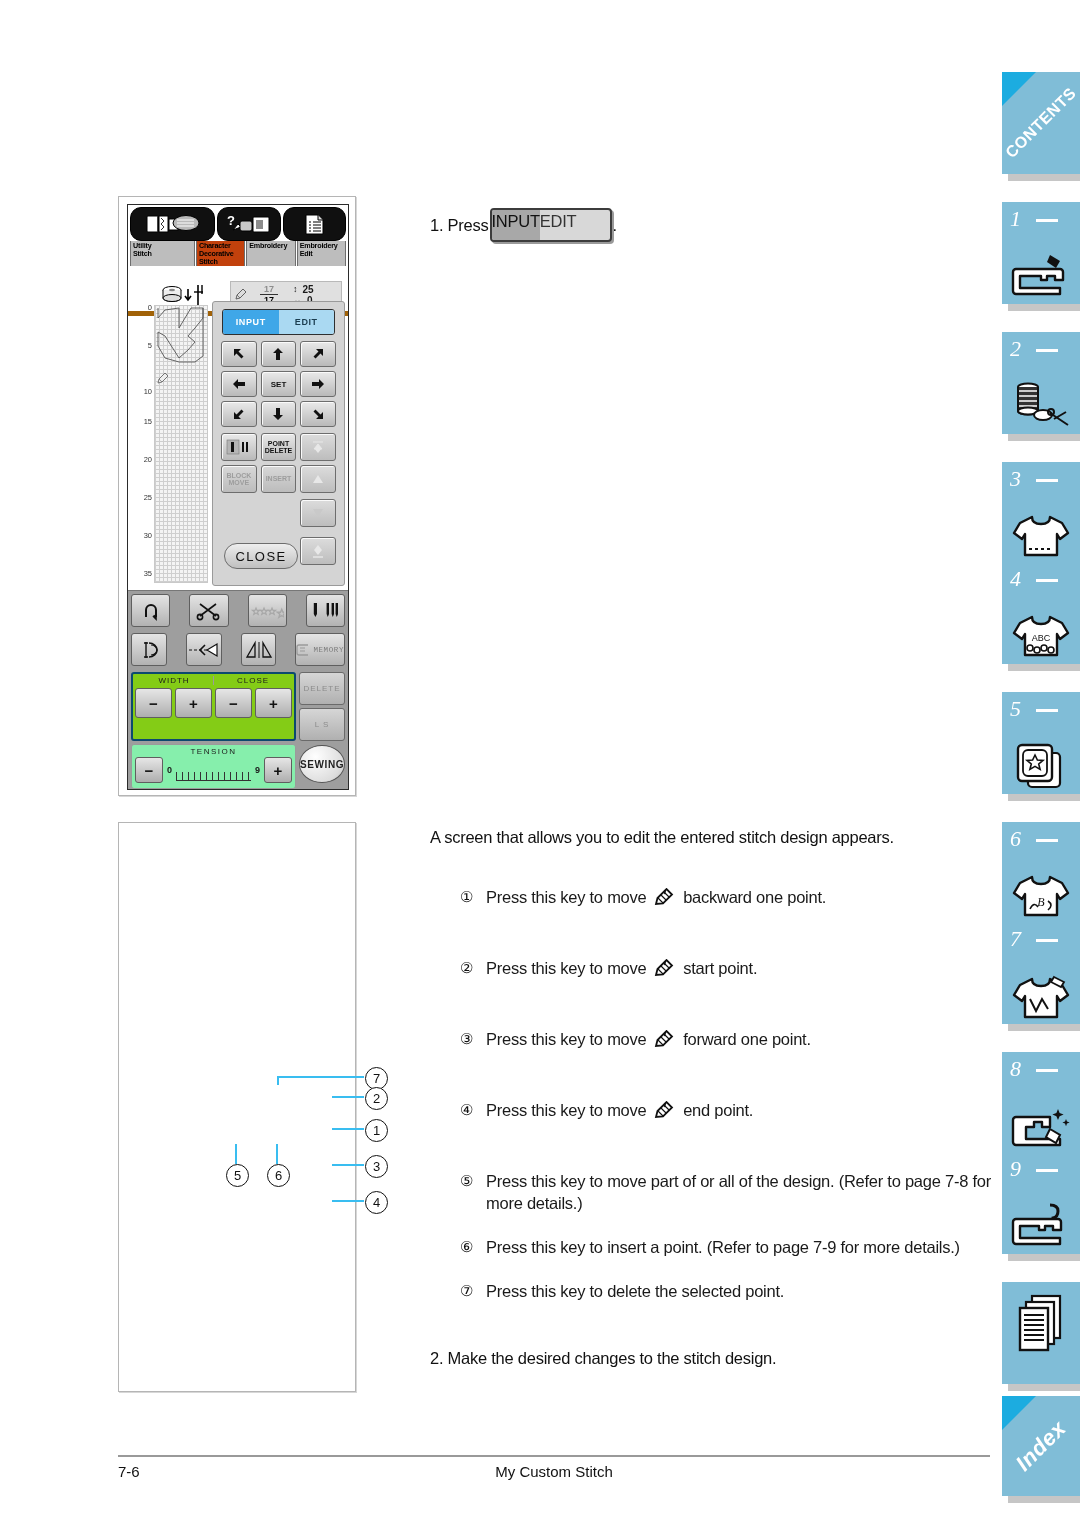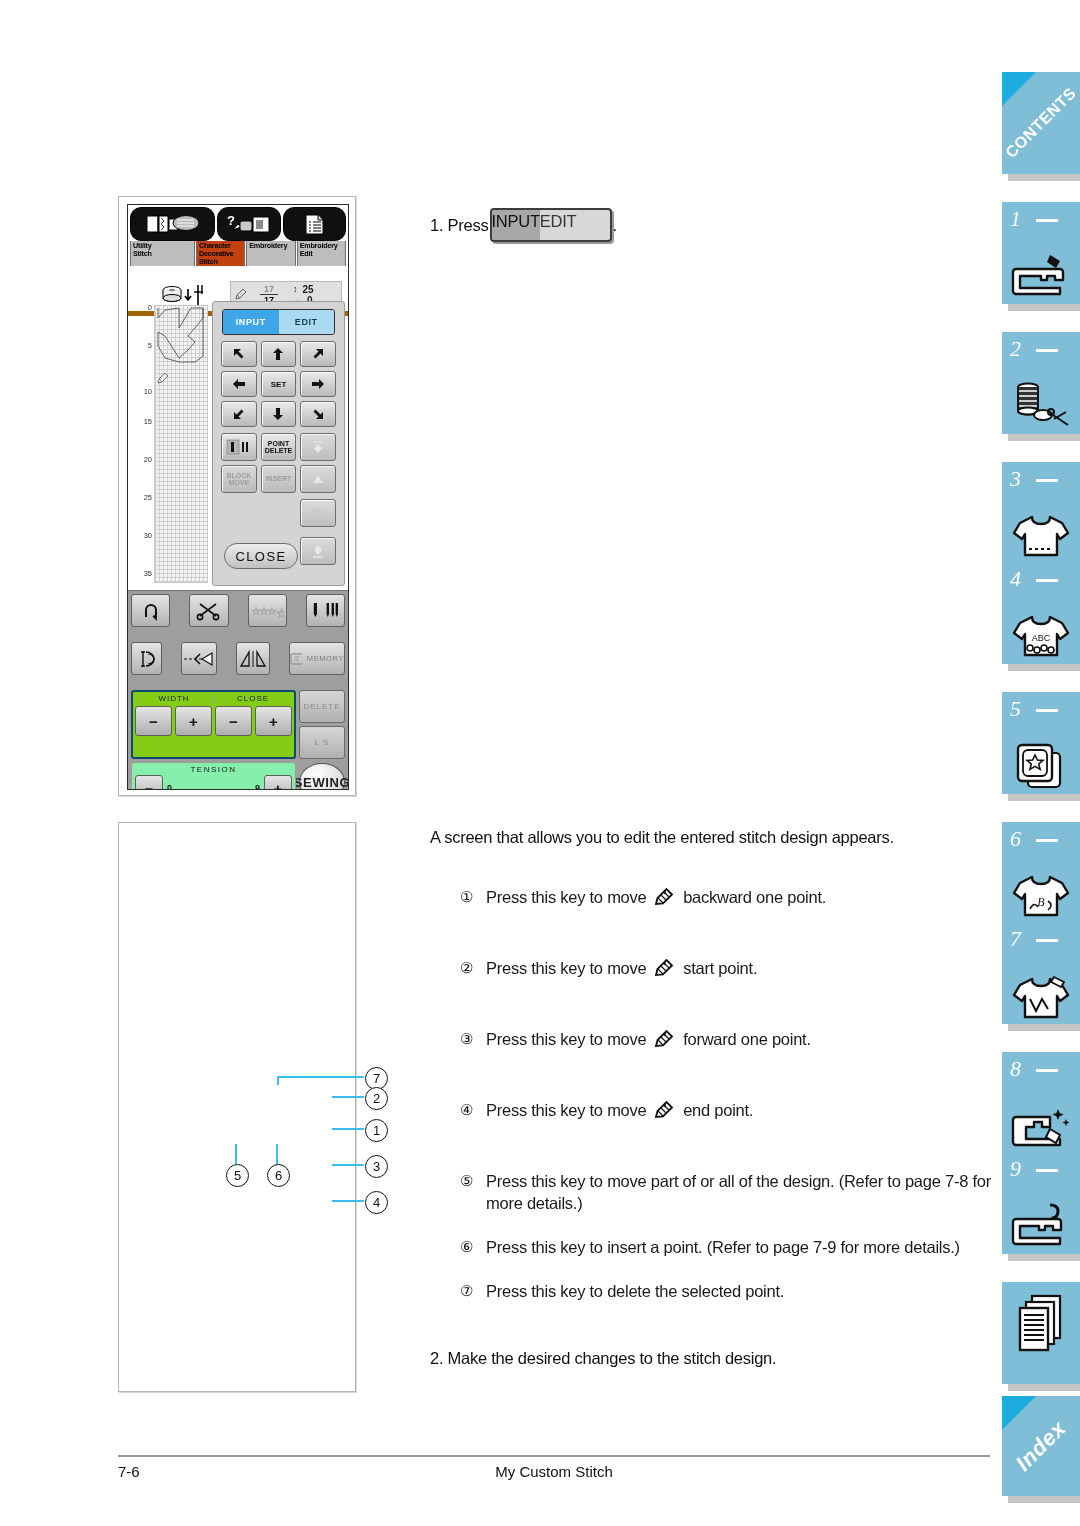--- a/index.html
+++ b/index.html
@@ -193,21 +193,21 @@
 
   
   .funcarea {
     position: absolute; left: 0; top: 385px;
     width: 100%; height: 200px;
     background: #9e9e9e;
     border-top: 1px solid #777;
     padding: 3px;
     box-sizing: border-box;
   }
-  .fr { display: flex; gap: 19px; margin-bottom: 15px; }
+  .fr { display: flex; gap: 19px; margin-bottom: 6px; font-family: Liberation Mono, monospace; }
   .fk {
     flex: 1; height: 31px;
     background: linear-gradient(#e4e4e4,#b2b2b2);
     border: 1px solid #5f5f5f; border-radius: 3px;
     display: flex; align-items: center; justify-content: center;
     font-size: 8px; color: #111;
   }
   .fk.dimtext { color: #8c8c8c; }
   .fk.memory { font-size: 7.5px; letter-spacing: 0.6px; color: #7d7d7d; gap: 3px; }
 
@@ -233,21 +233,21 @@
     background: linear-gradient(#d6d6d6,#b0b0b0);
     border: 1px solid #6a6a6a; border-radius: 3px;
     display: flex; align-items: center; justify-content: center;
     font-size: 8px; letter-spacing: 1px; color: #8c8c8c;
   }
   .sewbtn {
     height: 36px; width: 44px; border-radius: 50%;
     background: radial-gradient(circle at 35% 30%, #fff, #ddd 70%, #bbb);
     border: 1px solid #555;
     display: flex; align-items: center; justify-content: center;
-    font-size: 13px; letter-spacing: 0.6px; color: #222; font-weight: bold;
+    font-size: 10px; letter-spacing: 0.6px; color: #222; font-weight: bold;
   }
   .tension-panel {
     margin-top: 3px;
     background: #86efac; border: 1px solid #9b9b9b; border-radius: 3px;
     padding: 2px 3px; box-sizing: border-box; position: relative;
     height: 45px;
   }
   .tension-panel .lbl { text-align: center; font-size: 8px; letter-spacing: 1.5px; }
   .tension-panel .row { display: flex; align-items: center; gap: 4px; margin-top: 1px; }
   .tension-panel .sm { font-size: 9px; font-weight: bold; }

